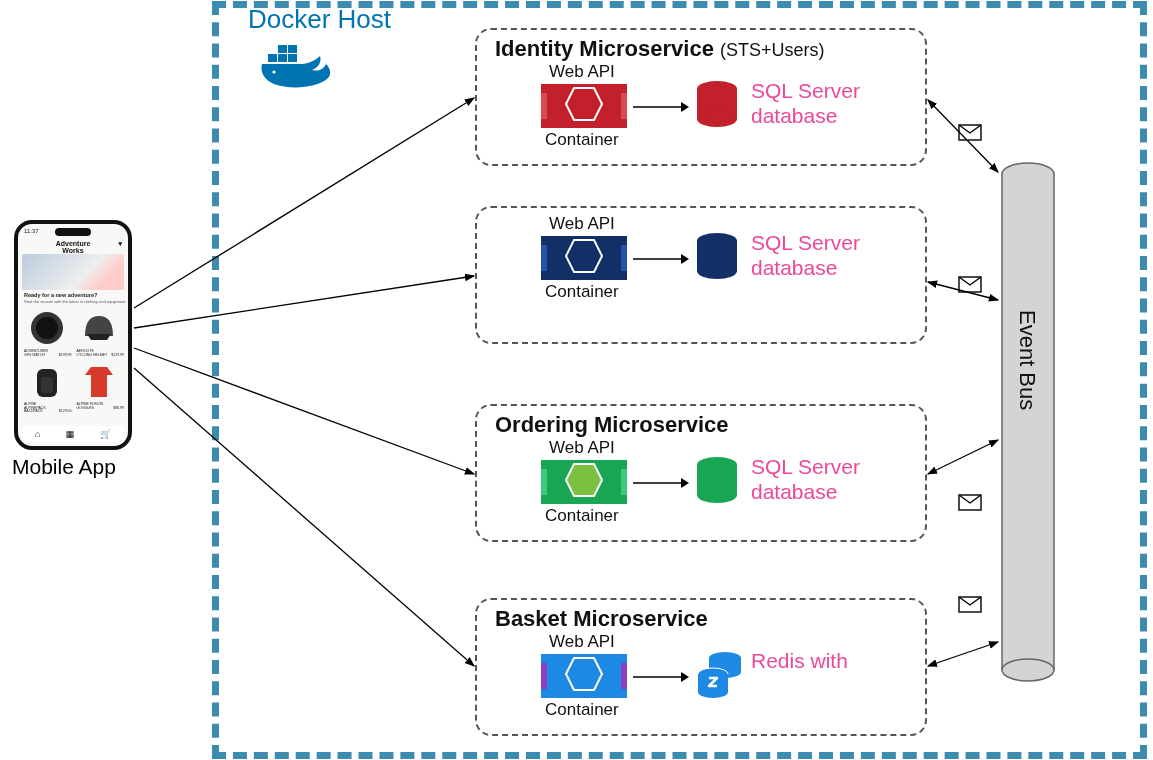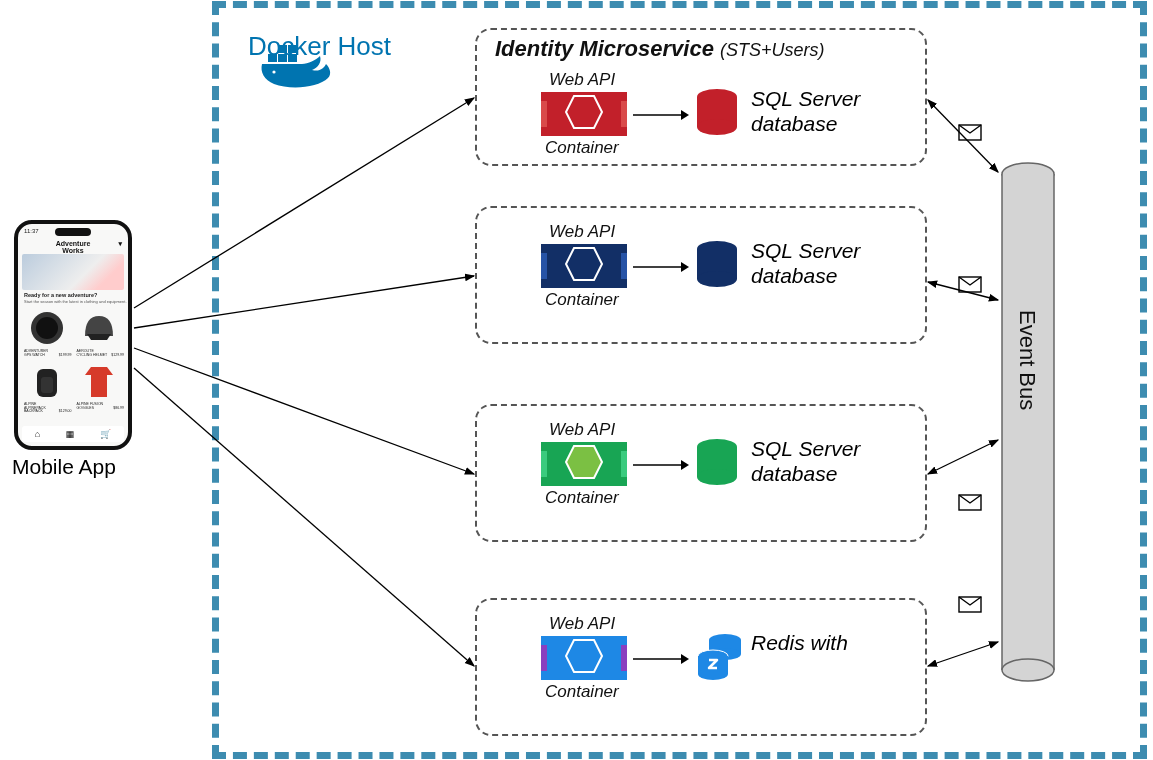--- a/index.html
+++ b/index.html
@@ -20,21 +20,20 @@
     border: 7px dashed #3d8cb0;
     border-bottom: 7px dashed #3d8cb0;
   }
   .docker-host-label {
     position: absolute;
     left: 248px;
     top: 4px;
     font-size: 26px;
     font-weight: 400;
     color: #0074b0;
-    margin-top: 27px;
   }
   .docker-whale {
     position: absolute;
     left: 260px;
     top: 40px;
   }
 
   
   .phone {
     position: absolute;
@@ -153,34 +152,33 @@
 
   
   .ms-card {
     position: absolute;
     left: 475px;
     width: 452px;
     height: 138px;
     border: 2px dashed #555;
     border-radius: 16px;
     padding: 6px 18px;
-    font-style: italic;
   }
   .ms-title {
     font-size: 22px;
     font-weight: 700;
     color: #111;
   }
   .ms-subtitle {
     font-size: 18px;
     font-weight: 400;
   }
   .ms-body {
     position: relative;
-    margin-top: 8px;
+    margin-top: 0;
     height: 90px;
   }
   .webapi-label {
     position: absolute;
     left: 54px;
     top: 0;
     font-size: 17px;
     color: #111;
   }
   .container-label {
@@ -217,21 +215,21 @@
   .db-cylinder {
     position: absolute;
     left: 200px;
     top: 18px;
   }
   .db-label {
     position: absolute;
     left: 256px;
     top: 16px;
     font-size: 21px;
-    color: #000000;
+    color: #ec4899;
     line-height: 1.2;
   }
   .ms-arrow {
     position: absolute;
     left: 136px;
     top: 38px;
   }
 
   
   .event-bus {
@@ -387,20 +385,21 @@
       <ellipse cx="22" cy="9" rx="20" ry="8" fill="#122f66"></ellipse>
       <rect x="2" y="9" width="40" height="30" fill="#122f66"></rect>
       <ellipse cx="22" cy="39" rx="20" ry="8" fill="#122f66"></ellipse>
       <ellipse cx="22" cy="9" rx="20" ry="8" fill="none" stroke="#fff" stroke-width="0"></ellipse>
     </svg></div>
       <div class="db-label" style="white-space:pre-line;">SQL Server
 database</div>
     </div>
   </div>
     <div class="ms-card" style="top: 404px;">
+    <div class="ms-title">Ordering Microservice</div>
     <div class="ms-body">
       <div class="webapi-label">Web API</div>
       <div class="container-box" style="border-color:#18a554; background:#18a554;">
         <div class="handle-l" style="background:#3acb7e;"></div>
         <div class="handle-r" style="background:#3acb7e;"></div>
         <div class="container-hex"><svg width="40" height="36">
               <polygon points="10,2 30,2 38,18 30,34 10,34 2,18" fill="#7bc043" stroke="#fff" stroke-width="2"></polygon>
             </svg></div>
       </div>
       <div class="container-label">Container</div>
@@ -414,20 +413,21 @@
       <ellipse cx="22" cy="9" rx="20" ry="8" fill="#18a554"></ellipse>
       <rect x="2" y="9" width="40" height="30" fill="#18a554"></rect>
       <ellipse cx="22" cy="39" rx="20" ry="8" fill="#18a554"></ellipse>
       <ellipse cx="22" cy="9" rx="20" ry="8" fill="none" stroke="#fff" stroke-width="0"></ellipse>
     </svg></div>
       <div class="db-label" style="white-space:pre-line;">SQL Server
 database</div>
     </div>
   </div>
     <div class="ms-card" style="top: 598px;">
+    <div class="ms-title">Basket Microservice</div>
     <div class="ms-body">
       <div class="webapi-label">Web API</div>
       <div class="container-box" style="border-color:#1e88e5; background:#1e88e5;">
         <div class="handle-l" style="background:#8a3fbf;"></div>
         <div class="handle-r" style="background:#8a3fbf;"></div>
         <div class="container-hex"><svg width="40" height="36">
               <polygon points="10,2 30,2 38,18 30,34 10,34 2,18" fill="#1e88e5" stroke="#fff" stroke-width="2"></polygon>
             </svg></div>
       </div>
       <div class="container-label">Container</div>

